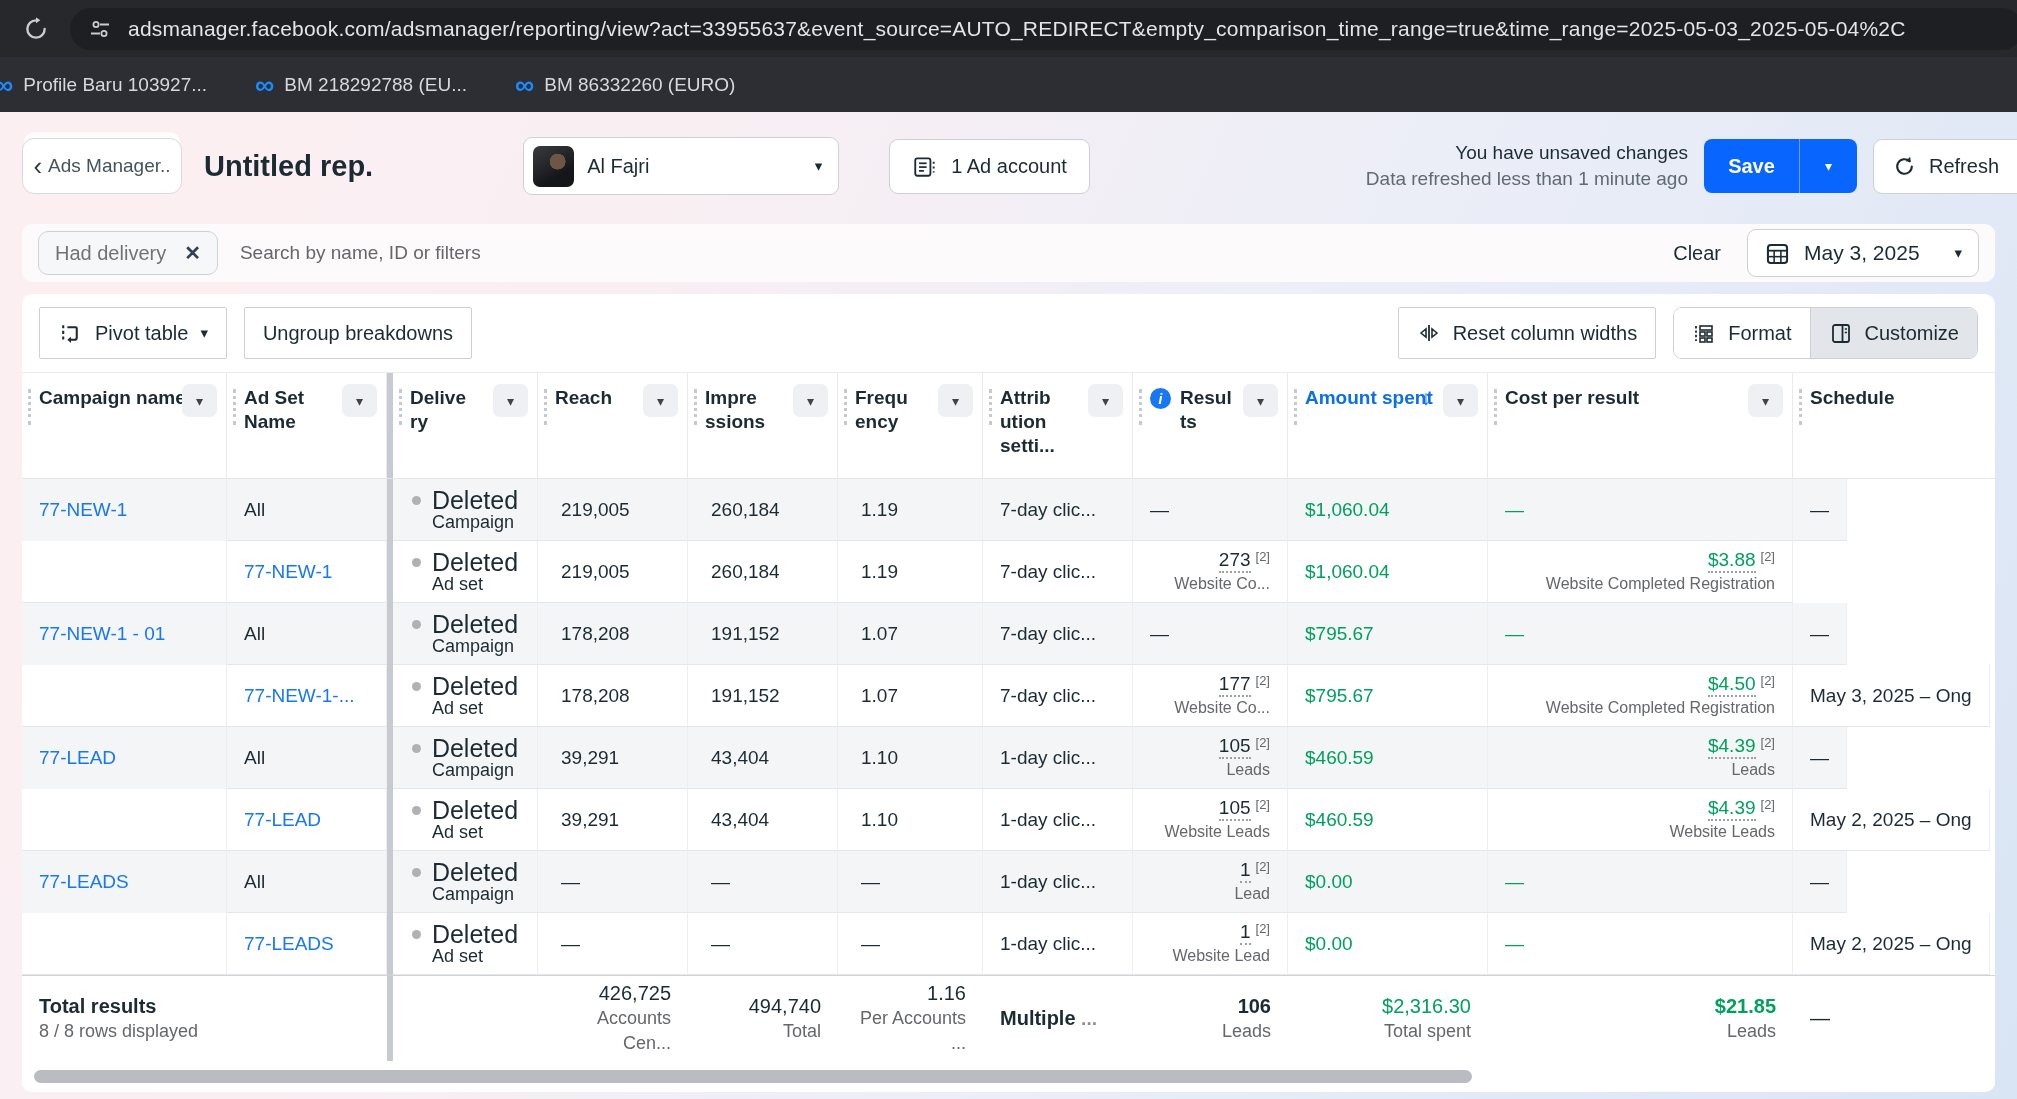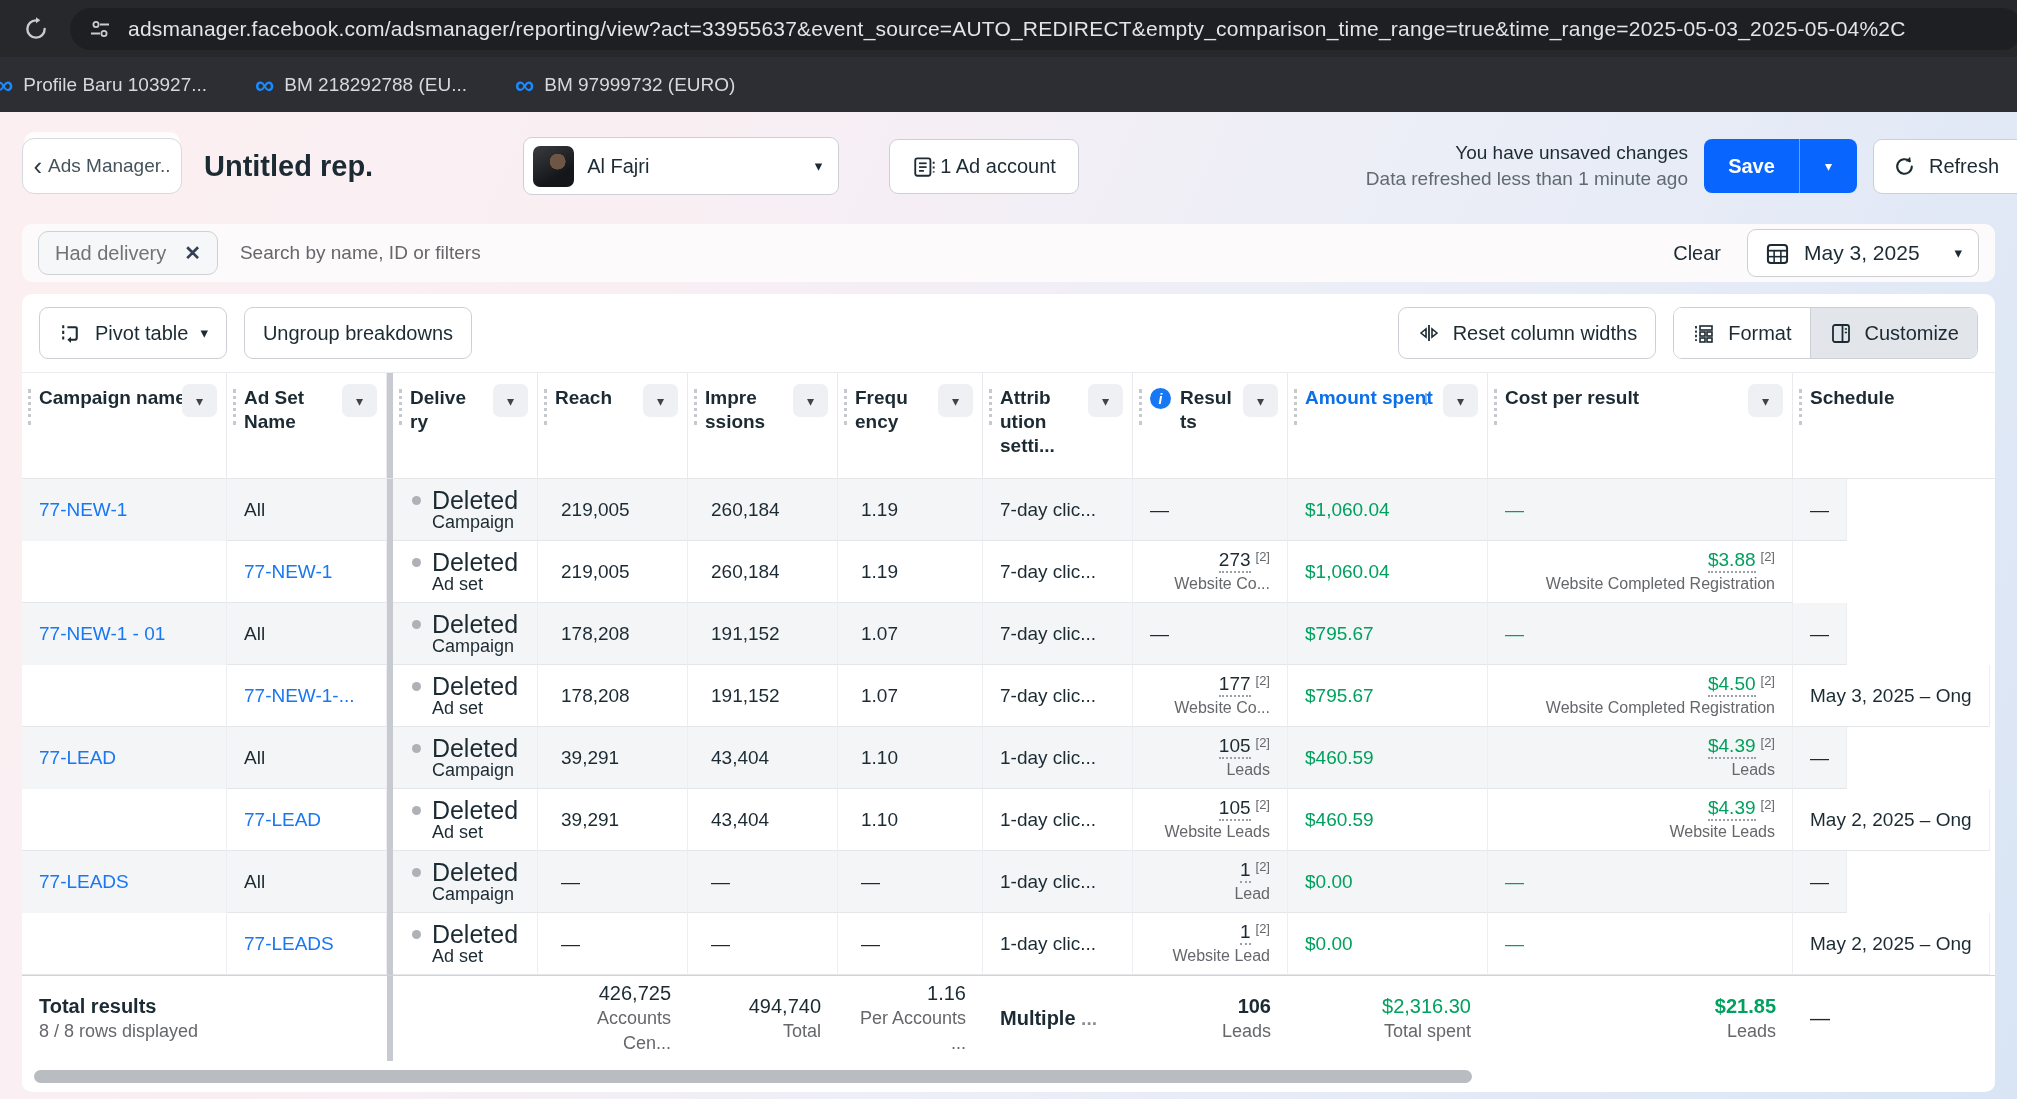--- a/index.html
+++ b/index.html
@@ -28,21 +28,21 @@
     color:#45535c; font-size:19px; cursor:pointer; flex:none; }
   .chev { font-size:26px; line-height:18px; color:#2c3b44; }
   .page-title { margin-left:22px; font-size:29px; font-weight:700; color:#1c2b33; flex:none; }
   .account-select { margin-left:150px; width:316px; height:58px; background:#fff; border:1px solid #ccd0d5; border-radius:9px;
     display:flex; align-items:center; padding:0 16px 0 9px; gap:13px; cursor:pointer; flex:none; }
   .avatar { width:41px; height:41px; border-radius:7px; flex:none;
     background:radial-gradient(circle at 60% 38%, #6e5646 0 22%, transparent 23%), linear-gradient(150deg,#3b3c40 0%,#151619 70%); }
   .account-name { font-size:20px; color:#1c2b33; flex:1; }
   .caret { color:#1c2b33; font-size:15px; }
   .adacct-btn { margin-left:50px; height:55px; padding:0 22px; background:#fff; border:1px solid #ccd0d5; border-radius:9px;
-    display:flex; align-items:center; gap:2px; font-size:20px; color:#1c2b33; cursor:pointer; flex:none; }
+    display:flex; align-items:center; gap:13px; font-size:20px; color:#1c2b33; cursor:pointer; flex:none; }
   .right-cluster { margin-left:auto; display:flex; align-items:center; gap:16px; }
   .unsaved { text-align:right; }
   .unsaved-l1 { font-size:19px; color:#1c2b33; line-height:26px; }
   .unsaved-l2 { font-size:19px; color:#616a70; line-height:26px; }
   .save-split { display:flex; height:54px; border-radius:8px; overflow:hidden; flex:none; }
   .save-main { width:95px; background:#0866ff; color:#fff; font-size:20px; font-weight:600; border:none;
     display:flex; align-items:center; justify-content:center; cursor:pointer; }
   .save-caret { width:58px; background:#0866ff; border:none; border-left:1px solid rgba(255,255,255,.4);
     display:flex; align-items:center; justify-content:center; color:#fff; font-size:14px; cursor:pointer; }
   .refresh-btn { height:55px; width:170px; margin-right:-48px; background:#fff; border:1px solid #ccd0d5; border-radius:9px;
@@ -58,21 +58,21 @@
     font-family:"Liberation Sans",sans-serif; }
   .search-input::placeholder { color:#65676b; }
   .clear-link { margin-left:auto; font-size:20px; color:#1c2b33; cursor:pointer; flex:none; }
   .date-btn { margin-left:26px; height:48px; width:232px; background:#fff; border:1px solid #ccd0d5; border-radius:9px;
     display:flex; align-items:center; gap:13px; padding:0 16px; cursor:pointer; flex:none; }
   .date-label { font-size:21px; color:#1c2b33; flex:1; }
 
   
   .content-card { margin:12px 22px 0; height:798px; background:#fff; border-radius:10px; overflow:hidden; position:relative; }
   .toolbar { height:78px; display:flex; align-items:center; padding:0 17px; gap:17px; }
-  .tbtn { height:52px; background:#fff; border:1px solid #ccd0d5; border-radius:9px; display:flex; align-items:center;
+  .tbtn { height:52px; background:#fff; border:1px solid #ccd0d5; border-radius:2px; display:flex; align-items:center;
     gap:12px; padding:0 18px; font-size:20px; color:#1c2b33; cursor:pointer; flex:none; }
   .toolbar-right { margin-left:auto; display:flex; align-items:center; gap:17px; }
   .segmented { display:flex; height:52px; border:1px solid #ccd0d5; border-radius:9px; overflow:hidden; flex:none; }
   .seg { display:flex; align-items:center; gap:12px; padding:0 18px; font-size:20px; color:#1c2b33; background:#fff; cursor:pointer; }
   .seg.active { background:#e2e5e9; border-left:1px solid #ccd0d5; }
 
   
   .table { border-top:1px solid #e9ebee; }
   .hrow { display:flex; height:106px; border-bottom:1px solid #e4e6e9; }
   .hcell { position:relative; padding:13px 10px 0 17px; border-right:1px solid #e8eaed; flex:none; }
@@ -163,21 +163,21 @@
     <div class="bm">
       <span class="meta-glyph">∞</span>
       <span class="bm-label">Profile Baru 103927...</span>
     </div>
     <div class="bm">
       <span class="meta-glyph">∞</span>
       <span class="bm-label">BM 218292788 (EU...</span>
     </div>
     <div class="bm">
       <span class="meta-glyph">∞</span>
-      <span class="bm-label">BM 97999732 (EURO)</span>
+      <span class="bm-label">BM 86332260 (EURO)</span>
     </div>
   </div>
 
   <div class="app">
 
     <div class="app-header">
       <div class="back-btn">
         <span class="chev">‹</span>
         <span>Ads Manager..</span>
       </div>

